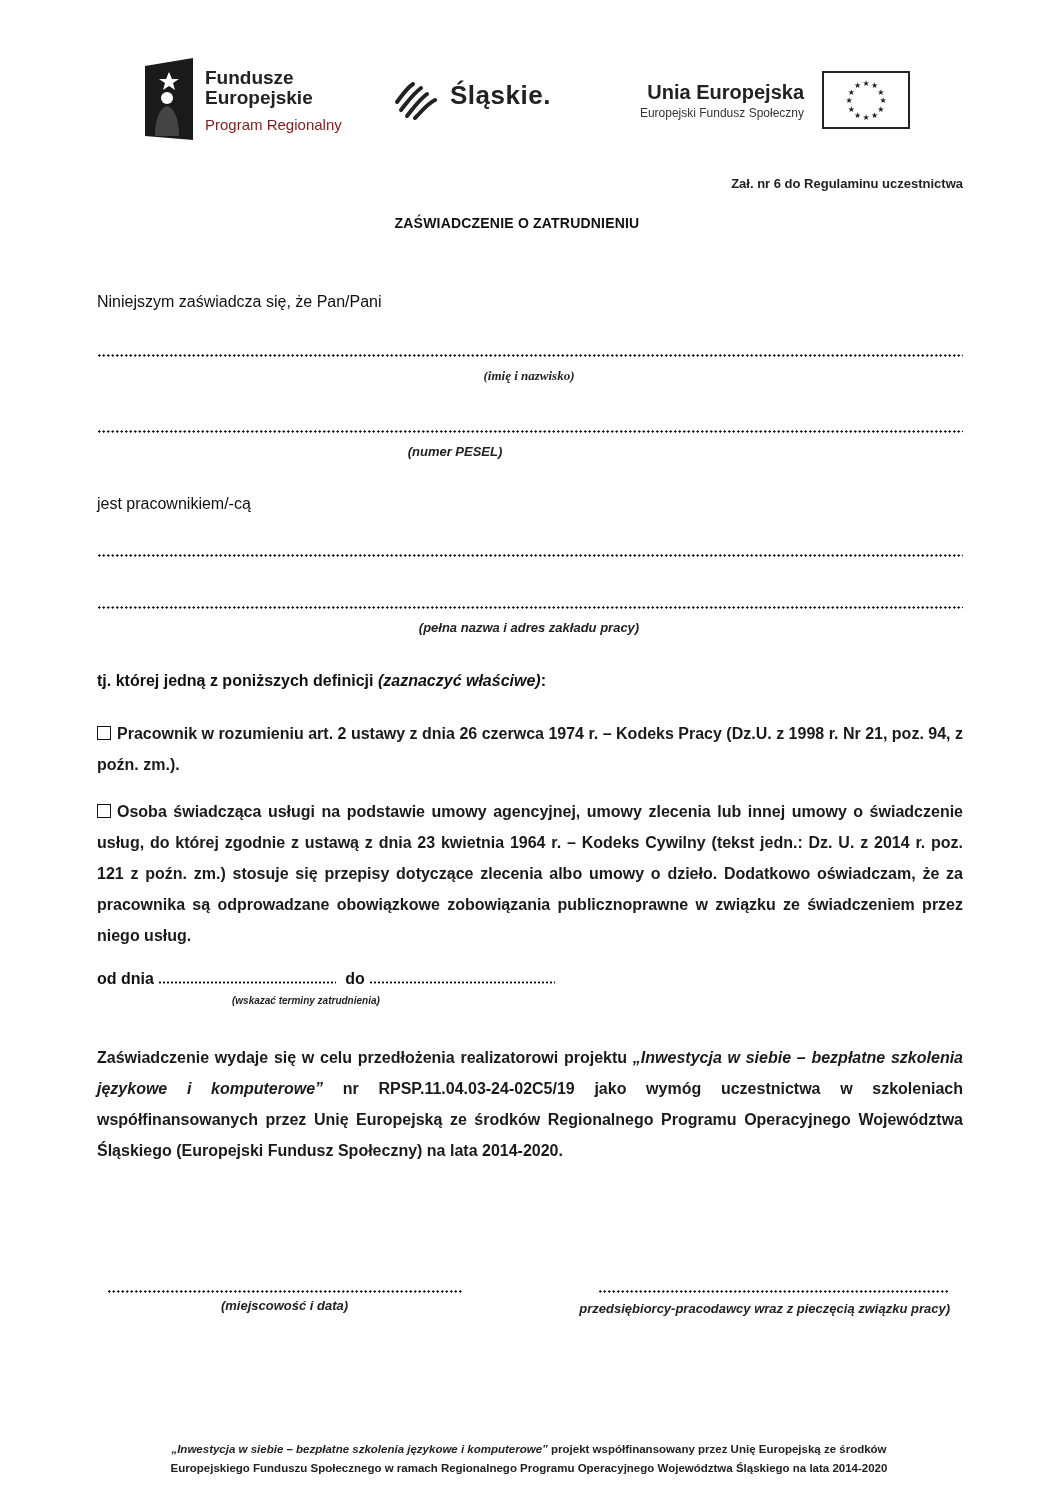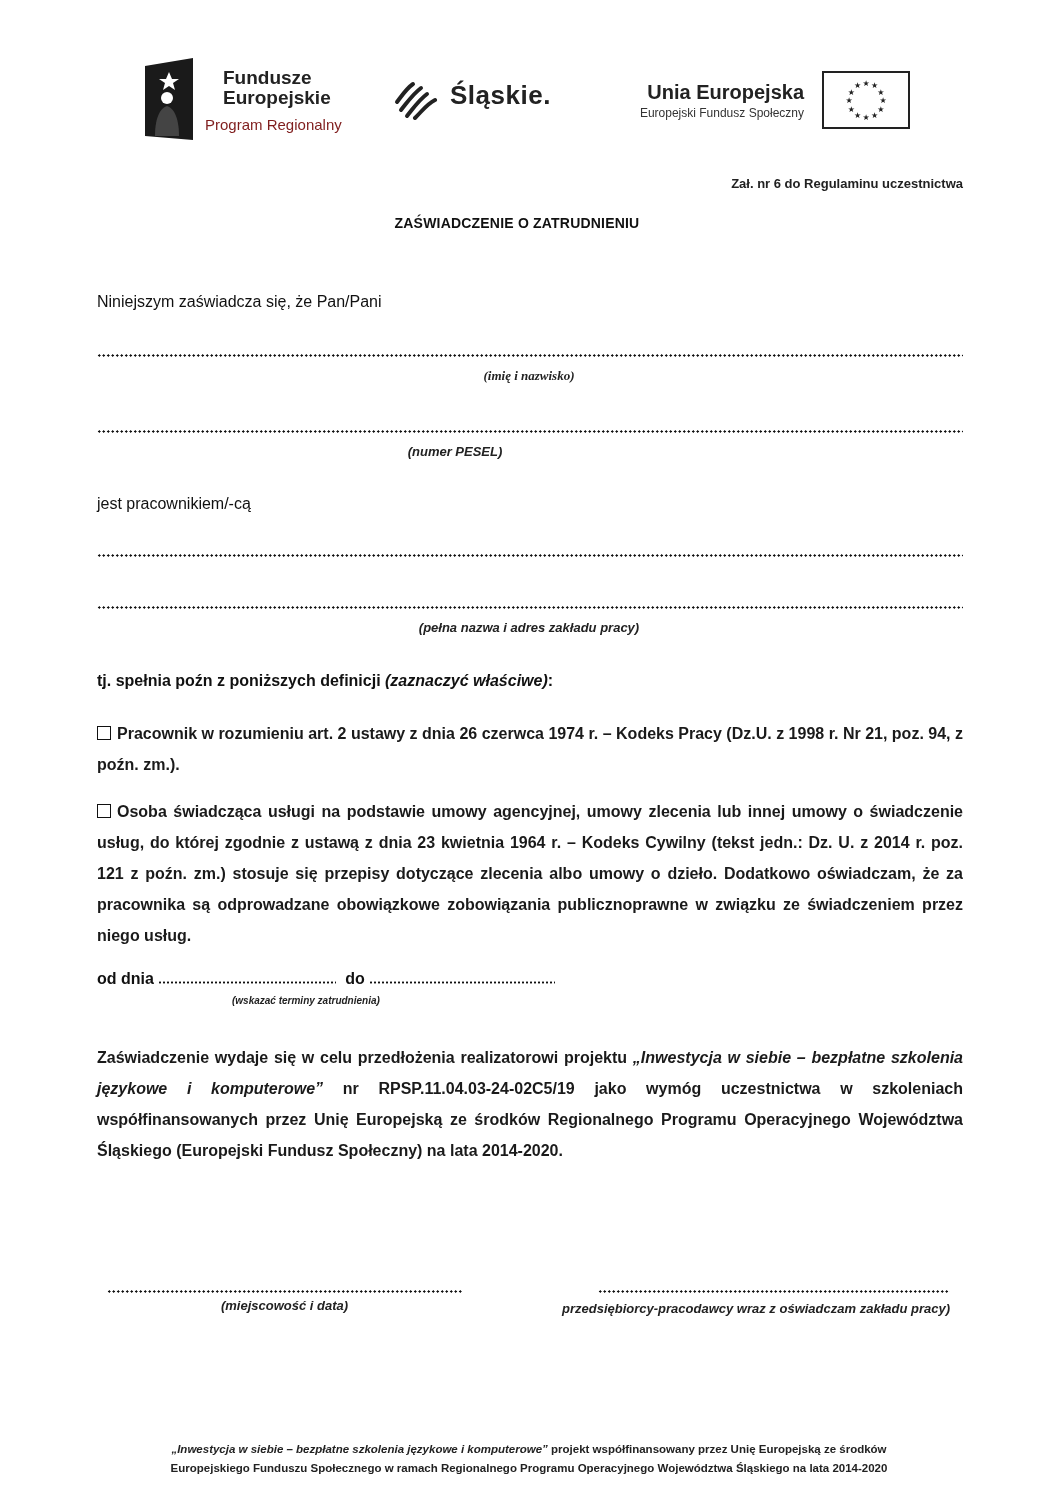--- a/index.html
+++ b/index.html
@@ -2,21 +2,21 @@
 <html><head>
 <meta charset="utf-8">
 <style>
   html, body { margin: 0; padding: 0; background: #ffffff; }
   body { width: 1058px; height: 1497px; position: relative; overflow: hidden;
          font-family: "Liberation Sans", "DejaVu Sans", sans-serif; color: #111; }
   .abs { position: absolute; }
   
   .fe-logo { left: 145px; top: 58px; width: 210px; height: 85px; }
   .fe-mark { position: absolute; left: 0; top: 0; width: 48px; height: 82px; }
-  .fe-text1 { position: absolute; left: 60px; top: 10px; font-size: 19px; font-weight: bold; line-height: 20px; color: #222; margin-left: 18px; }
+  .fe-text1 { position: absolute; left: 60px; top: 10px; font-size: 19px; font-weight: bold; line-height: 20px; color: #222; }
   .fe-text2 { position: absolute; left: 60px; top: 58px; font-size: 15px; color: #7f1d1d; }
   .sl-logo { left: 393px; top: 78px; width: 180px; height: 44px; }
   .sl-mark { position: absolute; left: 0; top: 2px; width: 46px; height: 40px; }
   .sl-text { position: absolute; left: 57px; top: 2px; font-size: 26px; font-weight: bold; color: #222; letter-spacing: 0.5px; }
   .ue-text { left: 612px; top: 80px; width: 192px; text-align: right; }
   .ue-t1 { font-size: 20px; font-weight: bold; color: #222; line-height: 24px; }
   .ue-t2 { font-size: 12px; color: #333; line-height: 18px; }
   .ue-flag { left: 822px; top: 71px; width: 88px; height: 58px; border: 2px solid #222; box-sizing: border-box; }
 
   .annex { right: 95px; top: 176px; font-size: 13px; font-weight: bold; color: #222; }
@@ -99,21 +99,21 @@
 <div class="abs dots" style="top:430px;"></div>
 <div class="abs cap" style="left:0; width:910px; top:444px;">(numer PESEL)</div>
 
 <div class="abs txt" style="left:97px; top:490px;">jest pracownikiem/-cą</div>
 
 <div class="abs dots" style="top:554px;"></div>
 <div class="abs dots" style="top:606px;"></div>
 <div class="abs cap" style="left:0; width:1058px; top:620px;">(pełna nazwa i adres zakładu pracy)</div>
 
 <div class="abs txt" style="left:97px; top:667px; font-weight:bold;">
-  <span>tj. spełnia poźn z poniższych definicji </span><i>(zaznaczyć właściwe)</i><span>:</span>
+  <span>tj. której jedną z poniższych definicji </span><i>(zaznaczyć właściwe)</i><span>:</span>
 </div>
 
 <div class="abs para" style="top:718px;">
   <span class="chk"></span><span>Pracownik w rozumieniu art. 2 ustawy z dnia 26 czerwca 1974 r. – Kodeks Pracy (Dz.U. z 1998 r. Nr 21, poz. 94, z poźn. zm.).</span>
 </div>
 
 <div class="abs para" style="top:796px;">
   <span class="chk"></span><span>Osoba świadcząca usługi na podstawie umowy agencyjnej, umowy zlecenia lub innej umowy o świadczenie usług, do której zgodnie z ustawą z dnia 23 kwietnia 1964 r. – Kodeks Cywilny (tekst jedn.: Dz. U. z 2014 r. poz. 121 z poźn. zm.) stosuje się przepisy dotyczące zlecenia albo umowy o dzieło. Dodatkowo oświadczam, że za pracownika są odprowadzane obowiązkowe zobowiązania publicznoprawne w związku ze świadczeniem przez niego usług.</span>
 </div>
 
@@ -127,19 +127,19 @@
 
 <div class="abs para" style="top:1042px;">
   <span>Zaświadczenie wydaje się w celu przedłożenia realizatorowi projektu </span><i>„Inwestycja w siebie – bezpłatne szkolenia językowe i komputerowe”</i><span> nr RPSP.11.04.03-24-02C5/19 jako wymóg uczestnictwa w szkoleniach współfinansowanych przez Unię Europejską ze środków Regionalnego Programu Operacyjnego Województwa Śląskiego (Europejski Fundusz Społeczny) na lata 2014-2020.</span>
 </div>
 
 <div class="abs dots" style="left:107px; width:355px; top:1290px;"></div>
 <div class="abs cap" style="left:107px; width:355px; top:1298px;">(miejscowość i data)</div>
 
 <div class="abs dots" style="left:598px; width:352px; top:1290px;"></div>
 <div class="abs cap" style="left:480px; width:470px; top:1298px; text-align:right; line-height:22px;">
-  <div>przedsiębiorcy-pracodawcy wraz z oświadczam zakładu pracy)</div>
+  <div>przedsiębiorcy-pracodawcy wraz z pieczęcią związku pracy)</div>
 </div>
 
 <div class="abs footer">
   <div><i>„Inwestycja w siebie – bezpłatne szkolenia językowe i komputerowe”</i><span> projekt współfinansowany przez Unię Europejską ze środków</span></div>
   <div>Europejskiego Funduszu Społecznego w ramach Regionalnego Programu Operacyjnego Województwa Śląskiego na lata 2014-2020</div>
 </div>
 
 </body></html>

